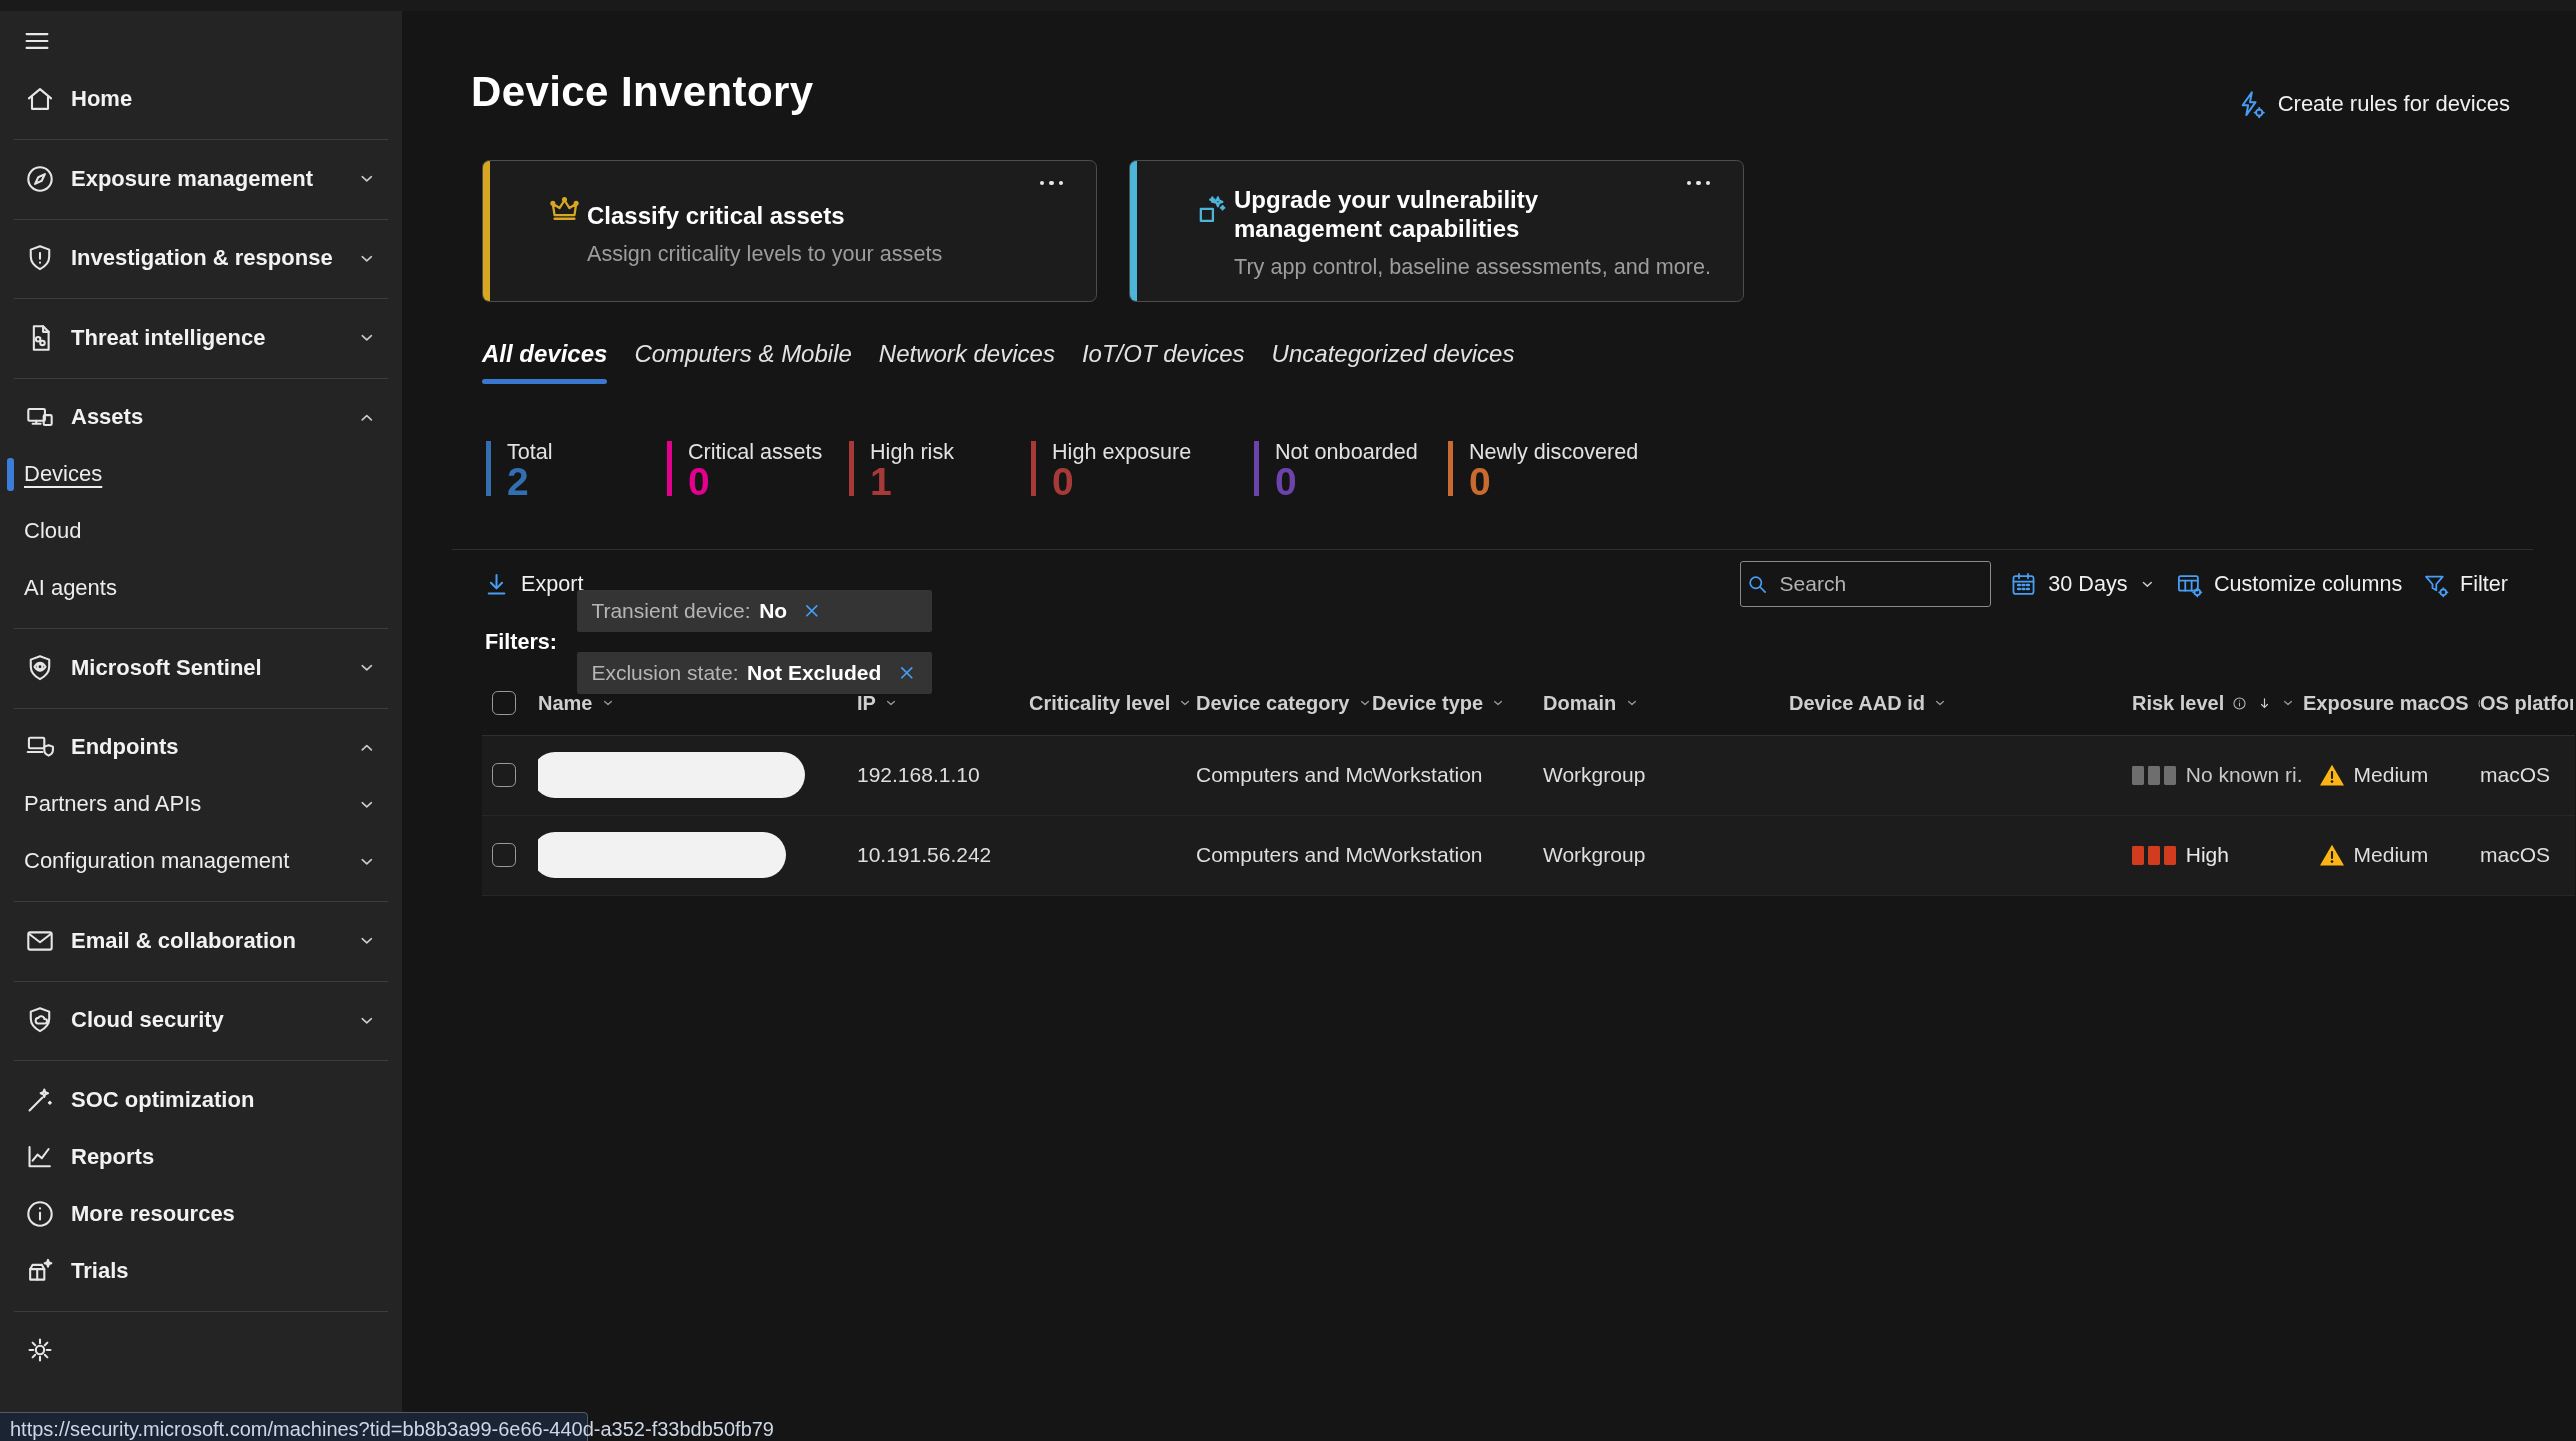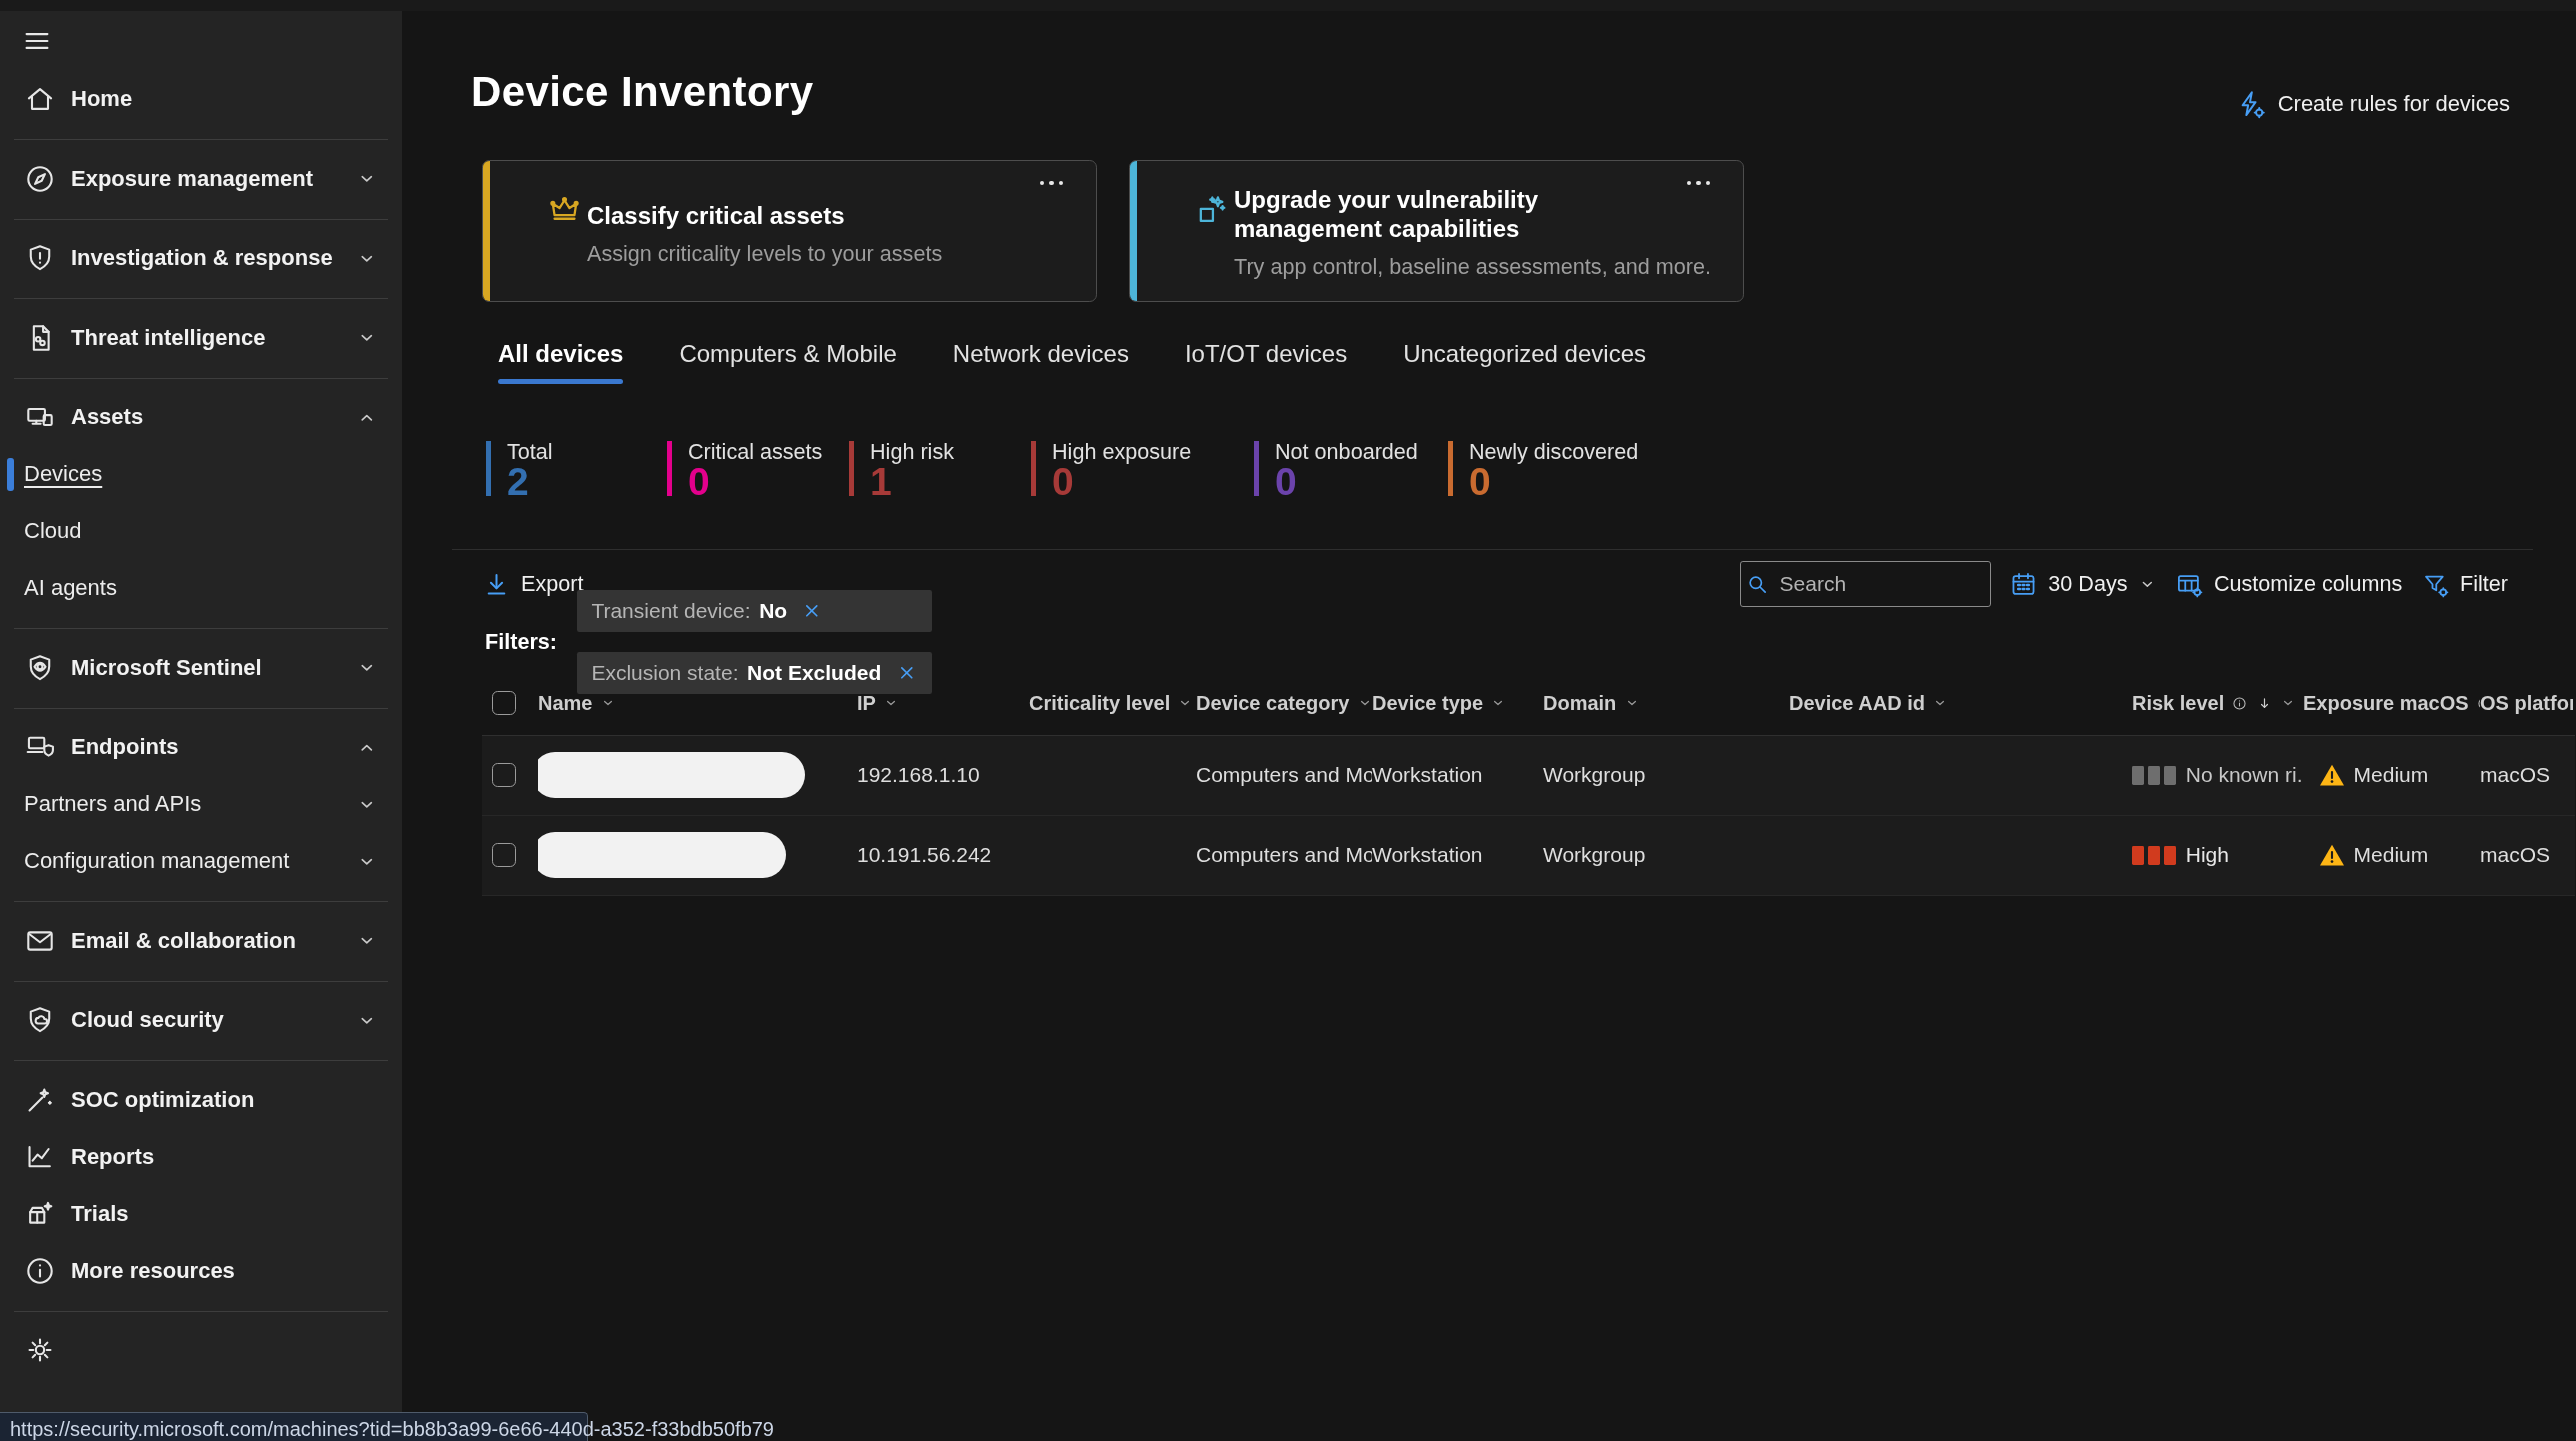--- a/index.html
+++ b/index.html
@@ -33,21 +33,21 @@
   
   .cards{position:absolute;left:80px;top:149px;display:flex;gap:32px;}
   .card{width:615px;height:142px;box-sizing:border-box;background:#1c1c1c;border:0.7px solid #4d4d4d;border-radius:7.2px;position:relative;overflow:hidden;cursor:pointer;}
   .card .accent{position:absolute;left:0;top:0;bottom:0;width:6.5px;}
   .card .cicn{position:absolute;left:63px;top:30px;width:37px;height:37px;}
   .card .ctitle{position:absolute;left:104px;top:29px;right:86px;font-size:24px;font-weight:700;line-height:29px;color:#ffffff;}
   .card .cdesc{position:absolute;left:104px;font-size:21.6px;color:#9d9d9d;}
   .card .more{position:absolute;right:33px;top:20px;display:flex;gap:5px;cursor:pointer;}
   .card .more i{width:4.3px;height:4.3px;border-radius:50%;background:#e8e8e8;}
   
-  .tabs{position:absolute;left:96px;top:329px;display:flex;gap:56px;}
+  .tabs{position:absolute;left:80px;top:329px;display:flex;gap:27px;font-style:italic;}
   .tab{font-size:24px;color:#e2e2e2;padding-bottom:16px;position:relative;cursor:pointer;white-space:nowrap;}
   .tab.active{font-weight:700;color:#ffffff;}
   .tab.active::after{content:"";position:absolute;left:0;right:0;bottom:0;height:5px;border-radius:2.9px;background:#3a78cf;}
   
   .stats{position:absolute;left:72px;top:430px;display:flex;padding-left:12px;}
   .stat{border-left:5px solid #888;padding-left:16px;box-sizing:border-box;height:55px;cursor:pointer;}
   .stat .slbl{font-size:21.6px;color:#e2e2e2;line-height:21.6px;}
   .stat .sval{font-size:39px;font-weight:700;line-height:36px;margin-top:1.4px;}
   .hdiv{position:absolute;left:50px;right:43px;top:538px;border-top:0.7px solid #2e2e2e;}
   
@@ -281,37 +281,37 @@
           <svg viewBox="0 0 26 26" fill="none" stroke="currentColor" stroke-width="1.7" stroke-linecap="round" stroke-linejoin="round">
             <path d="M4.5 5v15.5H21"></path>
             <path d="M7 16l4-5 3.5 3 5.5-7.5"></path>
           </svg>
         </span>
         <span class="lbl">Reports</span>
       </div>
       <div class="nav-item">
         <span class="icn">
           <svg viewBox="0 0 26 26" fill="none" stroke="currentColor" stroke-width="1.7" stroke-linecap="round" stroke-linejoin="round">
+            <circle cx="13" cy="13" r="9.5"></circle>
+            <path d="M13 12v5.5"></path>
+            <path d="M13 8.3v.2"></path>
+          </svg>
+        </span>
+        <span class="lbl">More resources</span>
+      </div>
+      <div class="nav-item">
+        <span class="icn">
+          <svg viewBox="0 0 26 26" fill="none" stroke="currentColor" stroke-width="1.7" stroke-linecap="round" stroke-linejoin="round">
             <path d="M5 11.5h11.5V20H5z"></path>
             <path d="M5 11.5L7 8h7.5l2 3.5"></path>
             <path d="M10.75 11.5V20"></path>
             <path d="M19.5 4l.7 2 2 .7-2 .7-.7 2-.7-2-2-.7 2-.7z"></path>
           </svg>
         </span>
         <span class="lbl">Trials</span>
-      </div>
-      <div class="nav-item">
-        <span class="icn">
-          <svg viewBox="0 0 26 26" fill="none" stroke="currentColor" stroke-width="1.7" stroke-linecap="round" stroke-linejoin="round">
-            <circle cx="13" cy="13" r="9.5"></circle>
-            <path d="M13 12v5.5"></path>
-            <path d="M13 8.3v.2"></path>
-          </svg>
-        </span>
-        <span class="lbl">More resources</span>
       </div>
       <hr class="nav-divider">
       <div class="nav-item">
         <span class="icn">
           <svg viewBox="0 0 26 26" fill="none" stroke="currentColor" stroke-width="1.7" stroke-linecap="round" stroke-linejoin="round">
             <circle cx="13" cy="13" r="3.4"></circle>
             <path d="M13 4.5v3M13 18.5v3M4.5 13h3M18.5 13h3M7 7l2.1 2.1M16.9 16.9L19 19M19 7l-2.1 2.1M9.1 16.9L7 19"></path>
           </svg>
         </span>
         <span class="lbl"></span>

